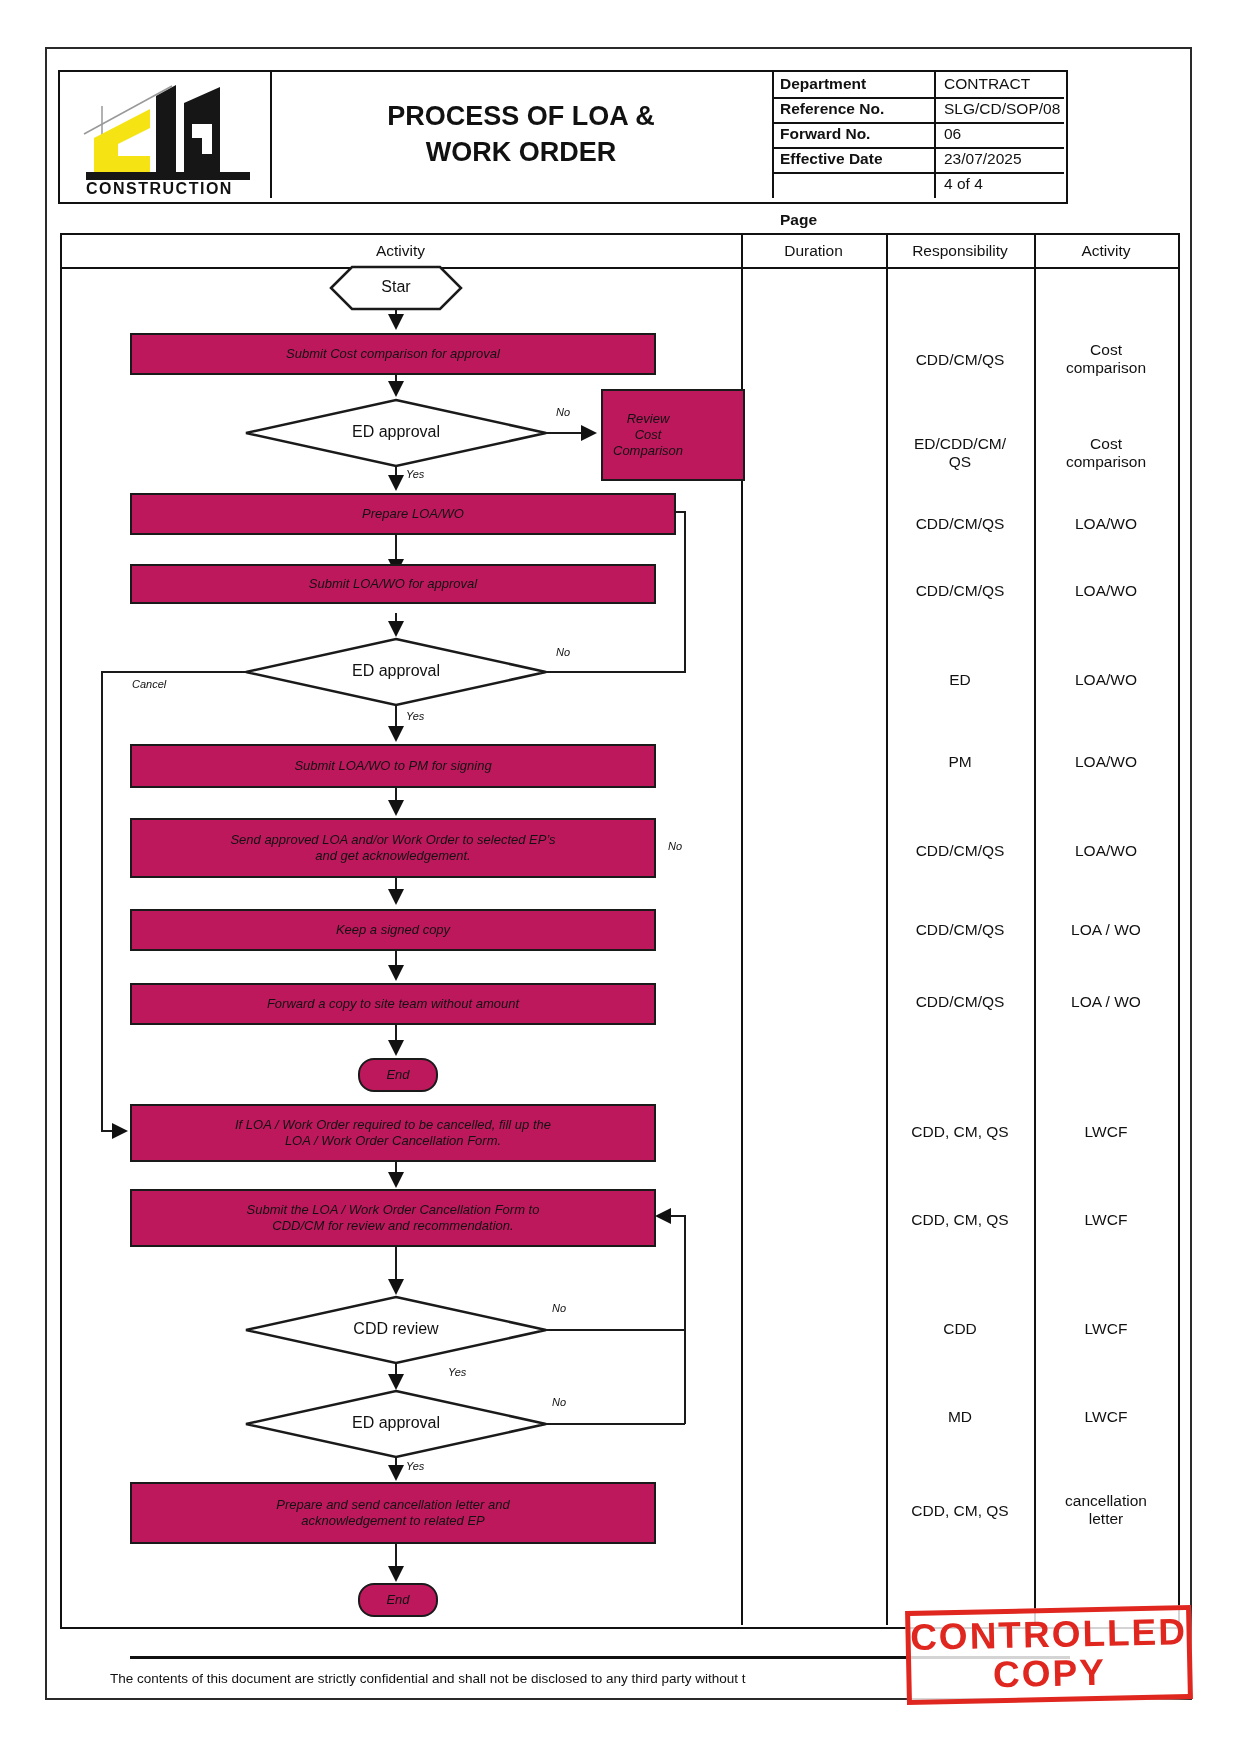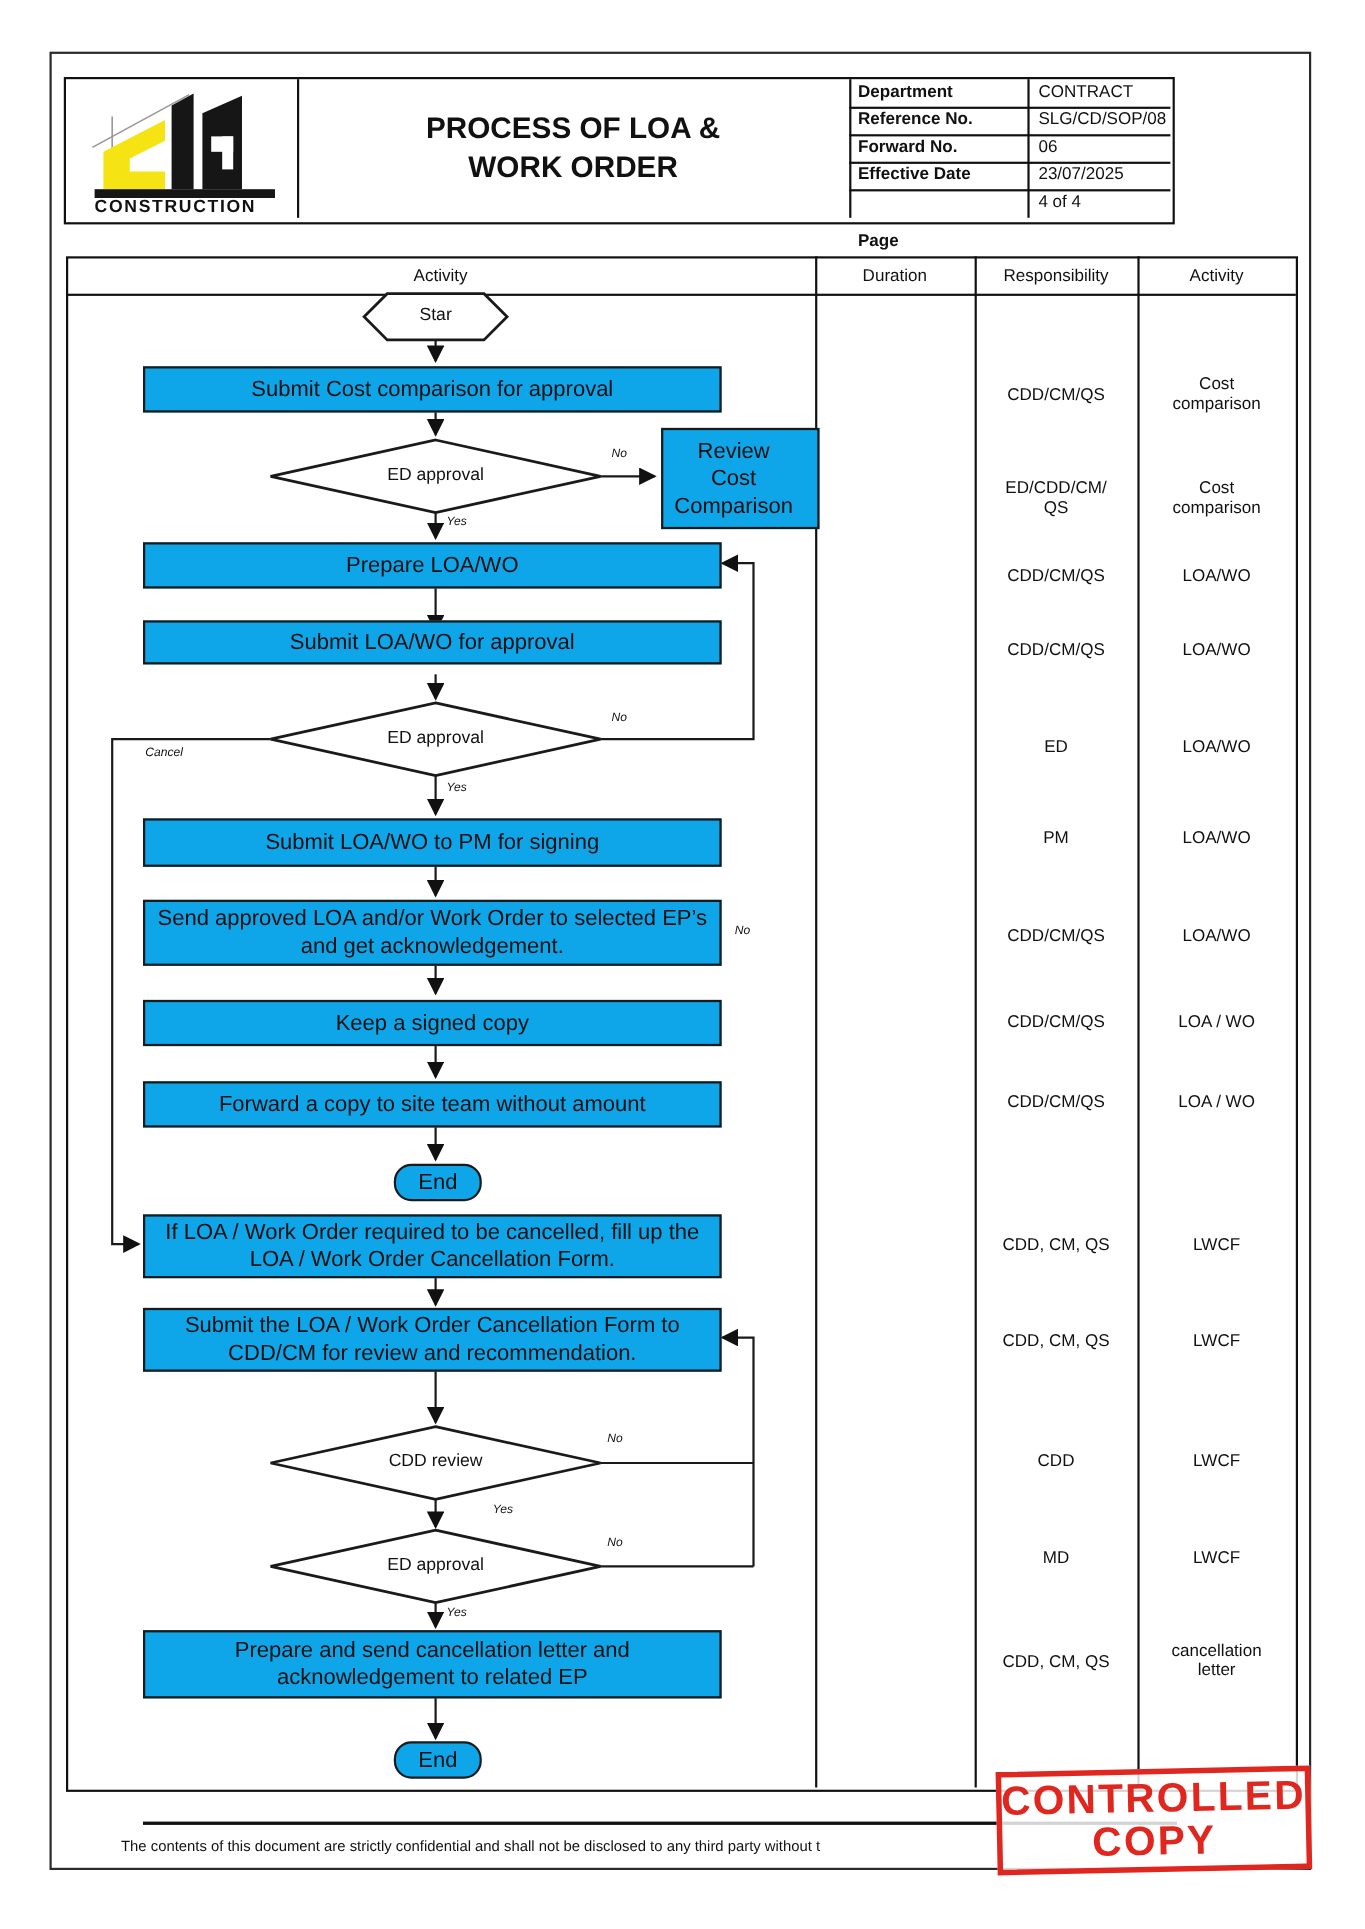--- a/index.html
+++ b/index.html
@@ -8,22 +8,22 @@
   .abs{position:absolute;}
   .preline{white-space:pre-line;}
   
   .page-border{left:45px;top:47px;width:1143px;height:1649px;border:2px solid #2a2a2a;}
   .hdr-block{left:58px;top:70px;width:1006px;height:130px;border:2px solid #111;background:#fff;}
   .vline{width:0;border-left:2px solid #111;}
   .hline{height:0;border-top:2px solid #111;}
   .main-table{left:60px;top:233px;width:1116px;height:1392px;border:2px solid #111;background:#fff;}
   .colhead{font-size:15.5px;text-align:center;}
   
-  .node{background:#0ea5e9;border:2px solid #1a1a1a;font-size:20px;display:flex;
-        align-items:center;justify-content:center;text-align:center;line-height:1.25;z-index:2;}
+  .node{background:#be185d;border:2px solid #1a1a1a;font-size:13px;display:flex;
+        align-items:center;justify-content:center;text-align:center;line-height:1.25;z-index:2;font-style:italic;}
   .node-left{justify-content:flex-start;text-align:center;padding-left:10px;}
   .capsule{border-radius:16px;}
   .dlabel{font-size:16px;text-align:center;z-index:2;background:transparent;}
   .flowlbl{font-style:italic;font-size:11px;z-index:2;}
   .cell{font-size:15.5px;text-align:center;z-index:2;}
   svg.wire{left:0;top:0;z-index:1;pointer-events:none;}
   
   .title{font-size:27px;font-weight:bold;text-align:center;line-height:1.35;}
   .inf-lbl{font-weight:bold;font-size:15.5px;}
   .inf-val{font-size:15.5px;}
@@ -138,21 +138,21 @@
 
 <div class="abs node" style="left:130px;top:333px;width:522px;height:38px;">Submit Cost comparison for approval</div>
 
 <div class="abs dlabel" style="left:296px;top:423px;width:200px;">ED approval</div>
 <div class="abs flowlbl" style="left:556px;top:406px;">No</div>
 <div class="abs node node-left preline" style="left:601px;top:389px;width:130px;height:88px;">Review
 Cost
 Comparison</div>
 <div class="abs flowlbl" style="left:406px;top:468px;">Yes</div>
 
-<div class="abs node" style="left:130px;top:493px;width:522px;height:38px;">Prepare LOA/WO</div>
+<div class="abs node" style="left:130px;top:493px;width:522px;height:38px;padding-left:20px;">Prepare LOA/WO</div>
 <div class="abs node" style="left:130px;top:564px;width:522px;height:36px;">Submit LOA/WO for approval</div>
 
 <div class="abs dlabel" style="left:296px;top:662px;width:200px;">ED approval</div>
 <div class="abs flowlbl" style="left:556px;top:646px;">No</div>
 <div class="abs flowlbl" style="left:132px;top:678px;">Cancel</div>
 <div class="abs flowlbl" style="left:406px;top:710px;">Yes</div>
 
 <div class="abs node" style="left:130px;top:744px;width:522px;height:40px;">Submit LOA/WO to PM for signing</div>
 <div class="abs node preline" style="left:130px;top:818px;width:522px;height:56px;">Send approved LOA and/or Work Order to selected EP’s
 and get acknowledgement.</div>

